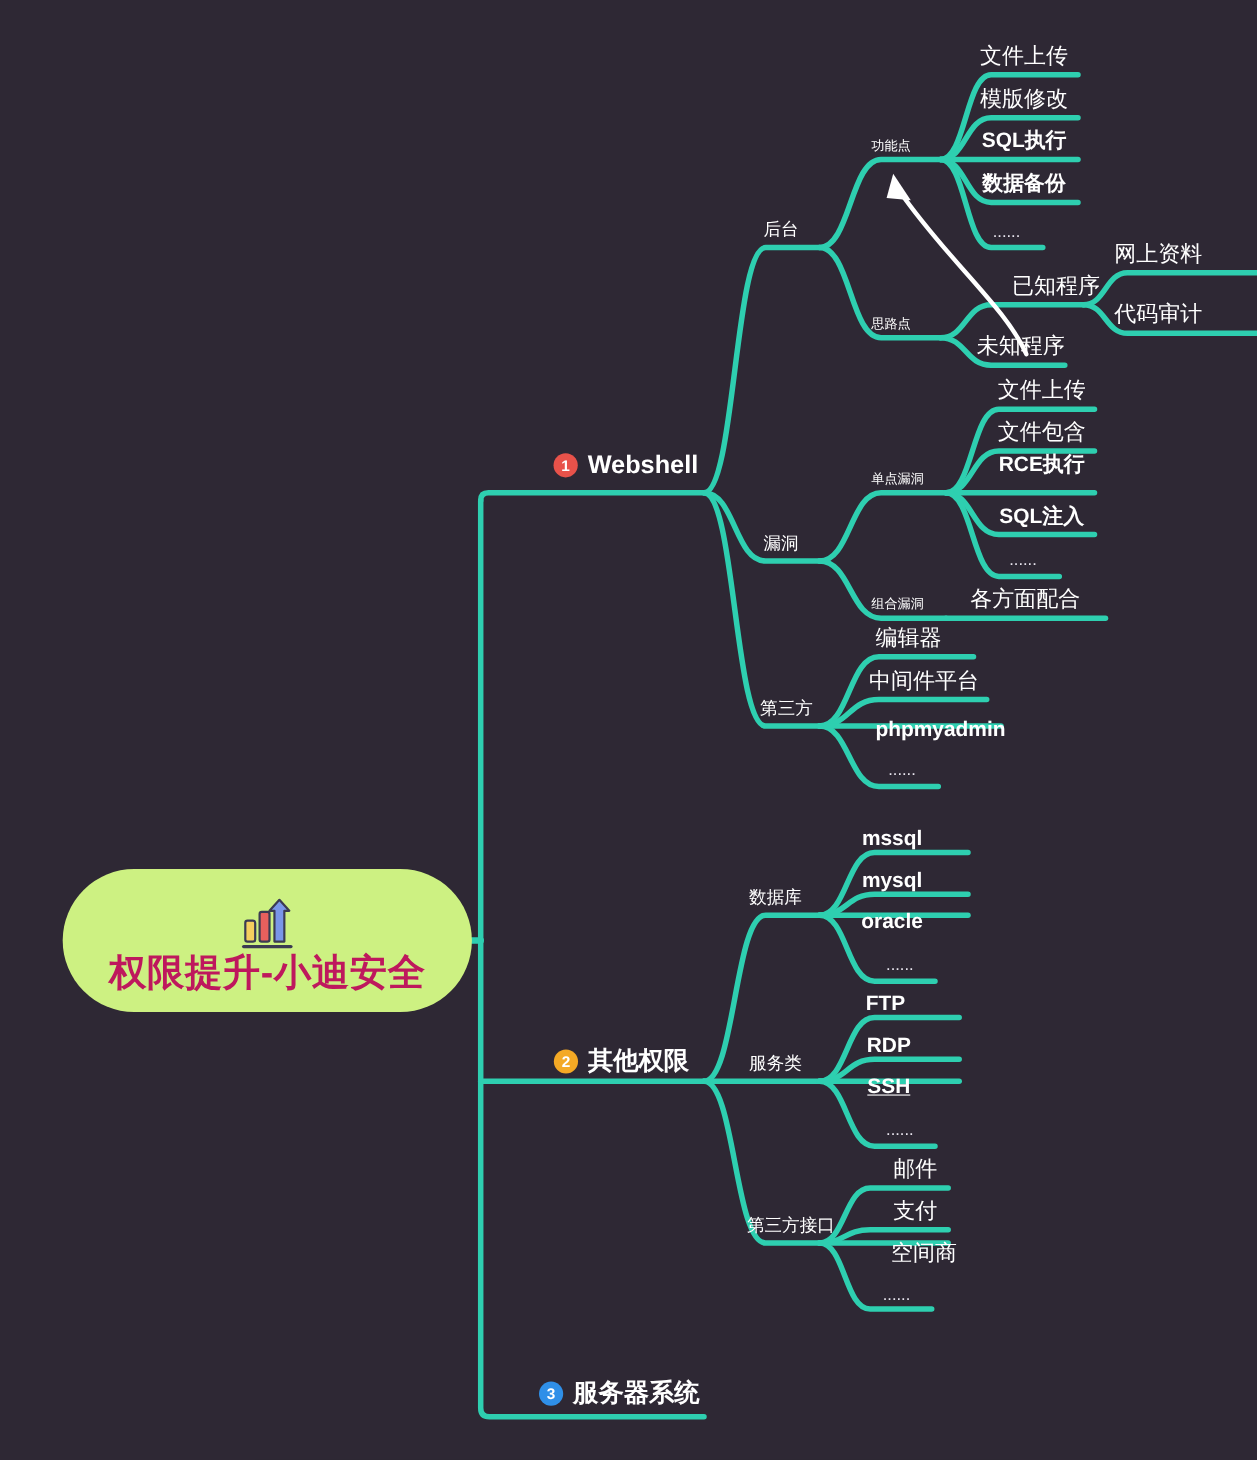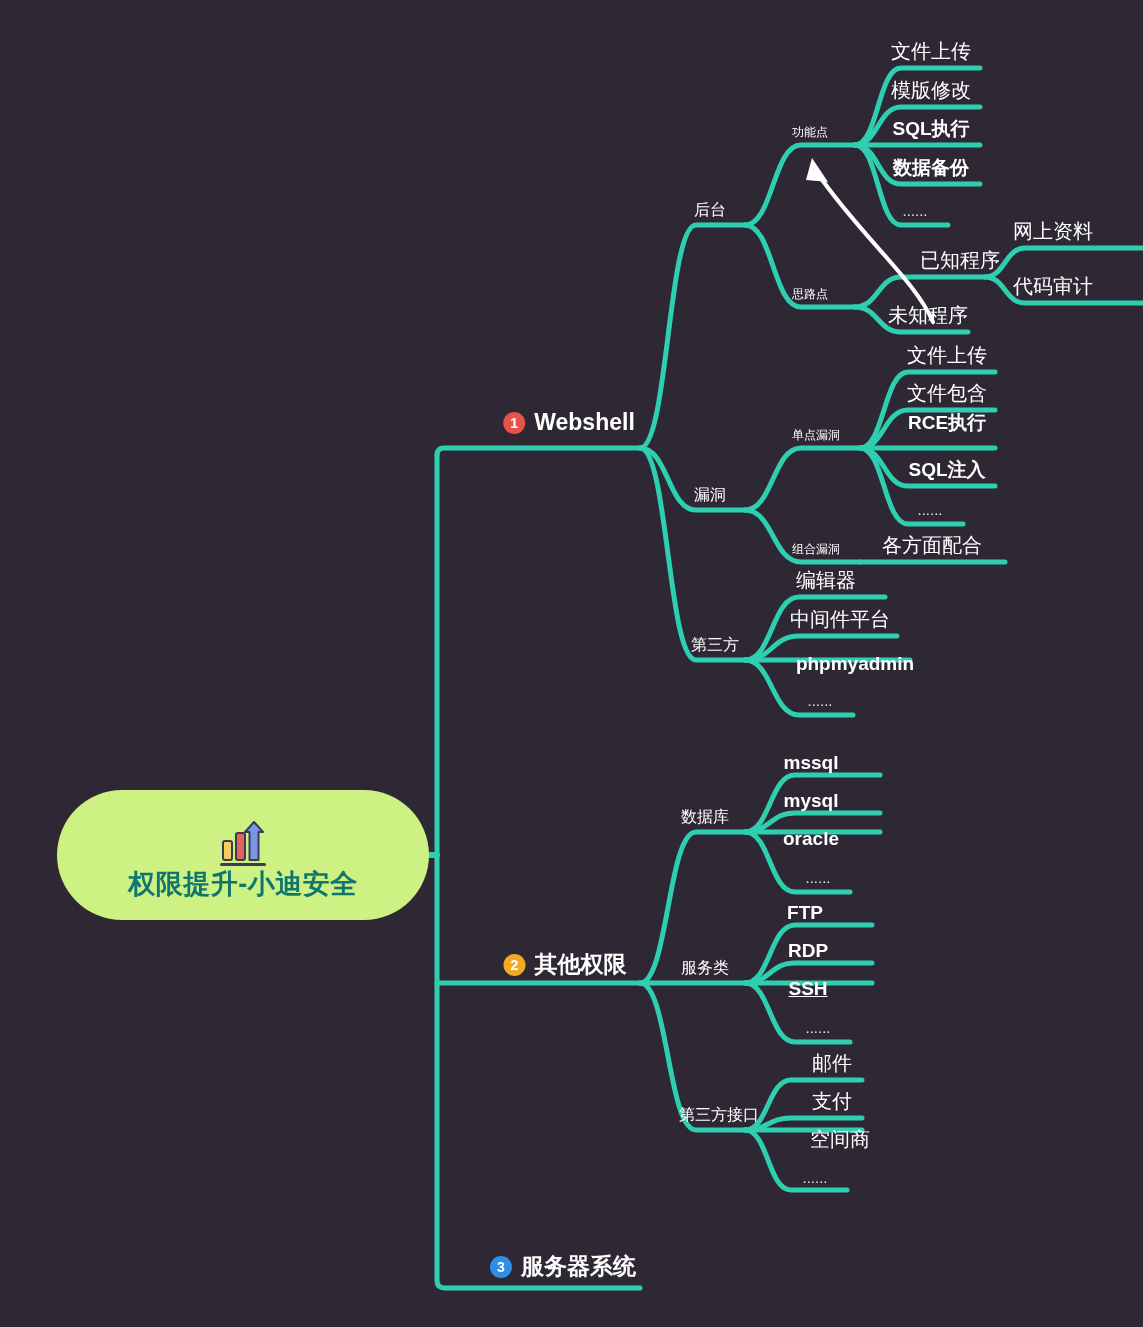--- a/index.html
+++ b/index.html
@@ -41,23 +41,23 @@
     justify-content: center;
     box-sizing: border-box;
     padding-top: 6px;
   }
   .root-icon {
     width: 58px;
     height: 50px;
     margin-bottom: 2px;
   }
   .root-label {
-    font-size: 27px;
+    font-size: 34px;
     font-weight: bold;
-    color: #0f766e;
+    color: #be185d;
     letter-spacing: 0.5px;
     line-height: 1;
   }
   
   .node {
     position: absolute;
     white-space: nowrap;
     color: #ffffff;
     line-height: 1;
     transform: translate(-50%, -100%);

